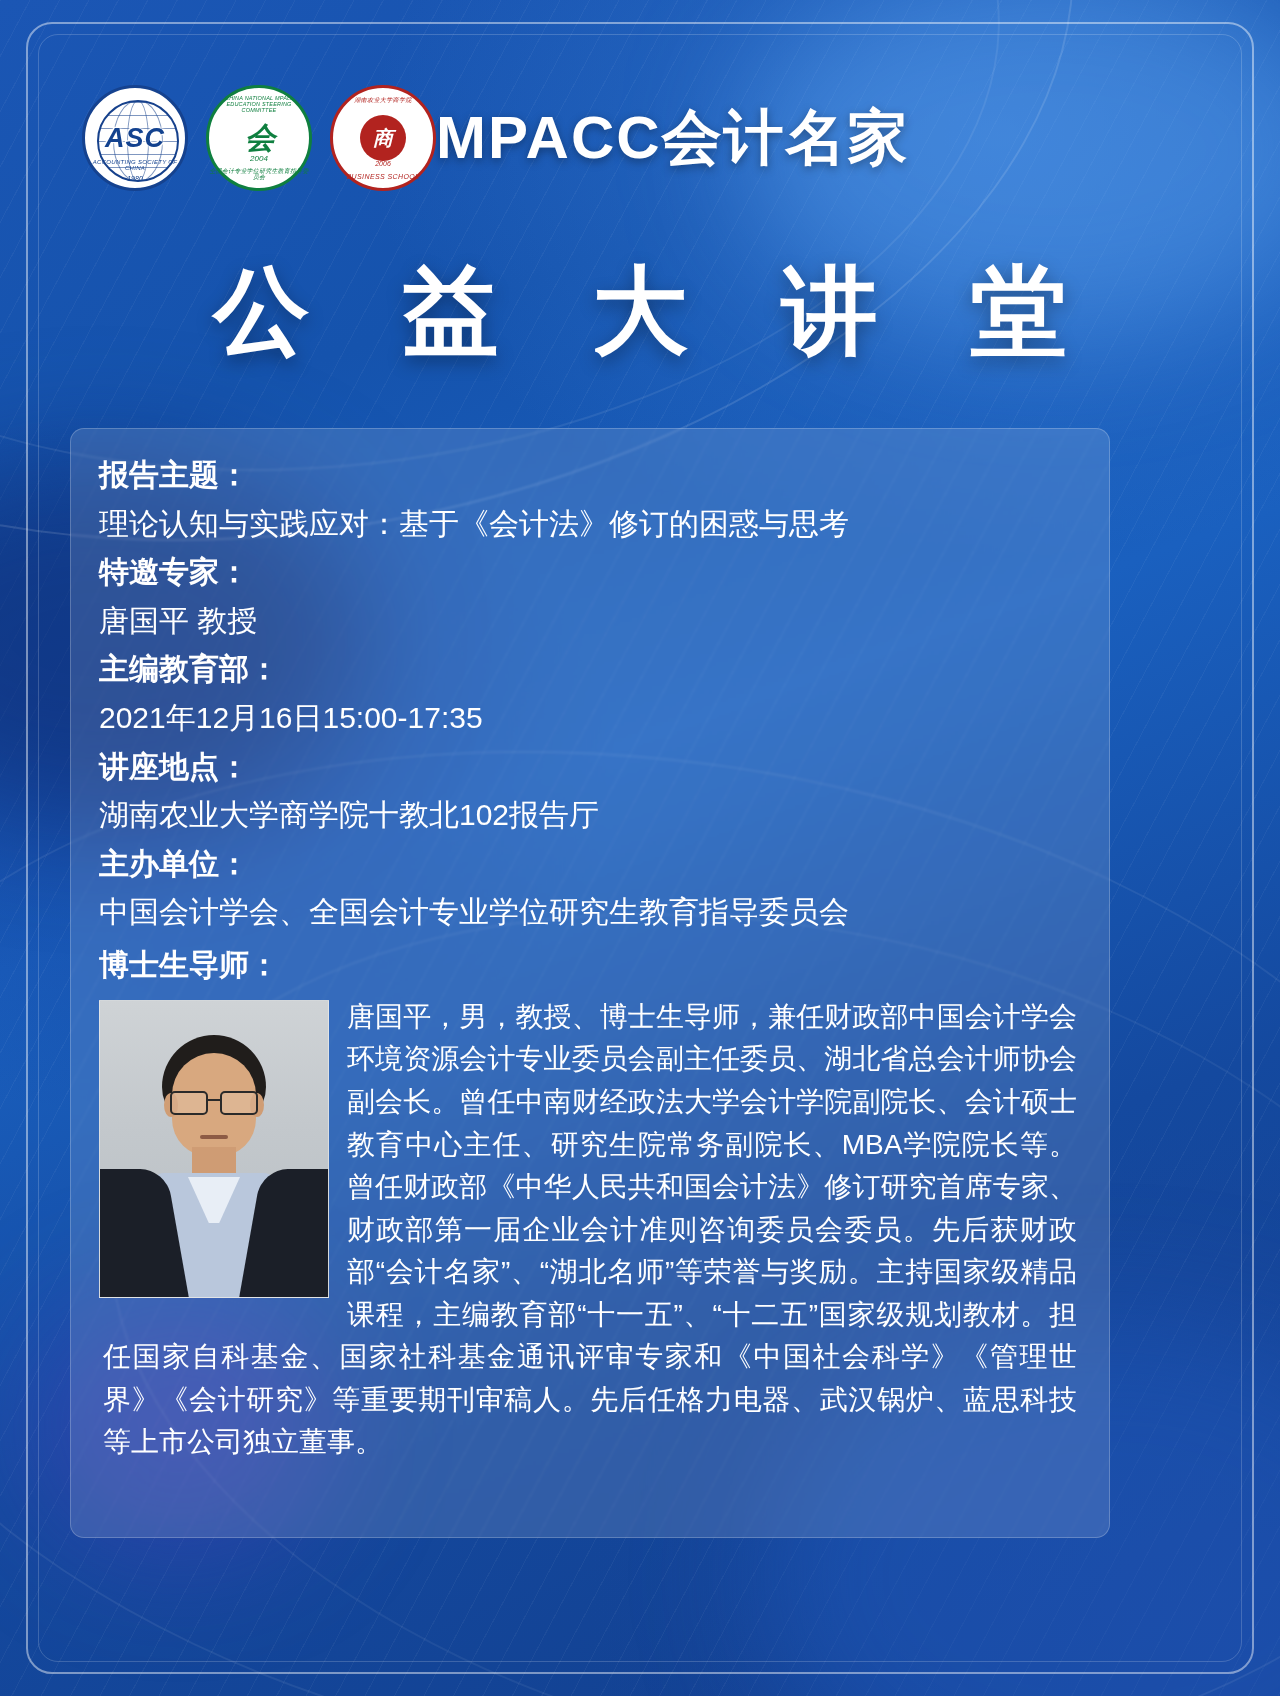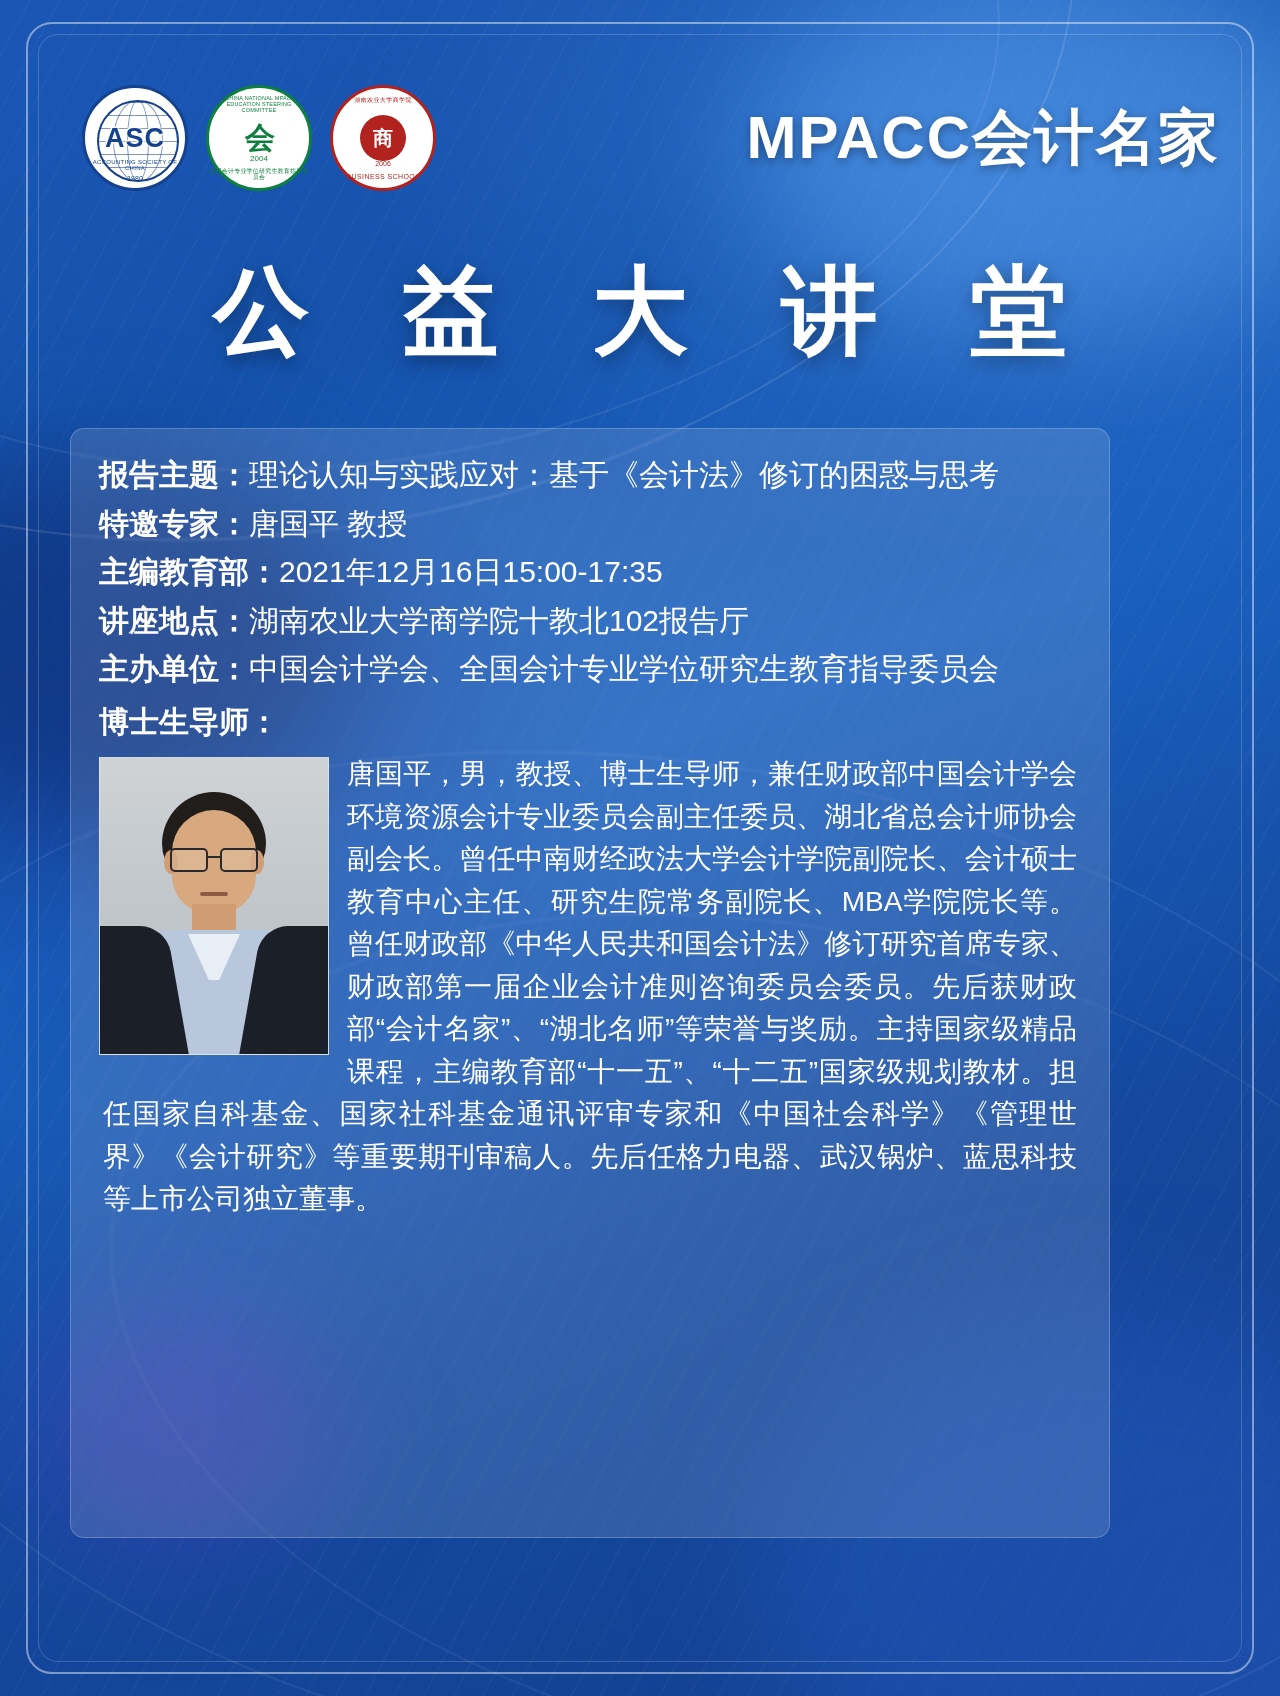--- a/index.html
+++ b/index.html
@@ -96,20 +96,21 @@
   }
   .logo {
     width: 106px;
     height: 106px;
     border-radius: 50%;
     position: relative;
     display: flex;
     align-items: center;
     justify-content: center;
     box-sizing: border-box;
+    font-style: italic;
   }
   .logo-asc {
     background: #ffffff;
     border: 3px solid #15428f;
   }
   .logo-asc .globe {
     position: absolute;
     width: 78px; height: 78px;
     border-radius: 50%;
     border: 2px solid #16418c;
@@ -217,21 +218,21 @@
     position: absolute;
     bottom: 21px;
     left: 0; right: 0;
     text-align: center;
     font-size: 7px;
     color: #b2231f;
   }
 
   .title-main {
     flex: 1 1 auto;
-    text-align: right;
+    text-align: left;
     font-size: 60px;
     font-weight: bold;
     color: #ffffff;
     letter-spacing: 2px;
     text-shadow: 0 3px 10px rgba(0,0,0,0.35);
     padding-right: 60px;
     white-space: nowrap;
     font-family: "Liberation Sans", sans-serif;
   }
 
@@ -264,20 +265,21 @@
     backdrop-filter: blur(1px);
   }
 
   .info-row {
     display: flex;
     align-items: flex-start;
     color: #ffffff;
     font-size: 30px;
     line-height: 1.62;
     white-space: nowrap;
+    flex-direction: column;
   }
   .info-label {
     font-weight: bold;
     flex: 0 0 auto;
   }
   .info-value {
     font-weight: normal;
     flex: 1 1 auto;
   }
   .info-value-2 {

